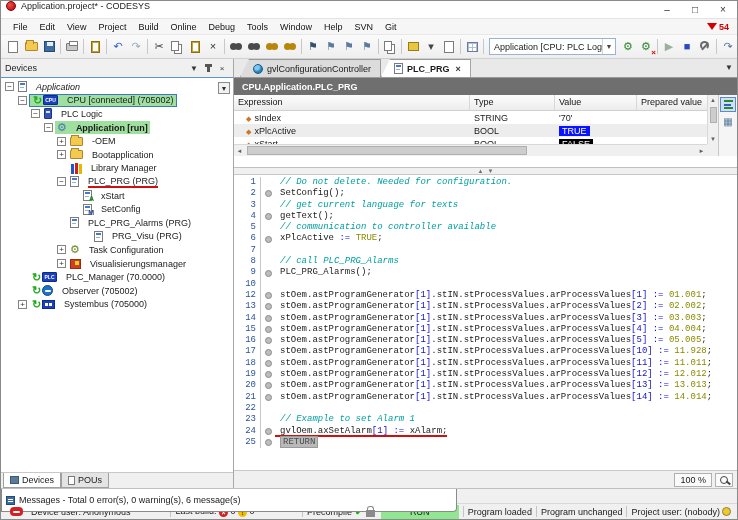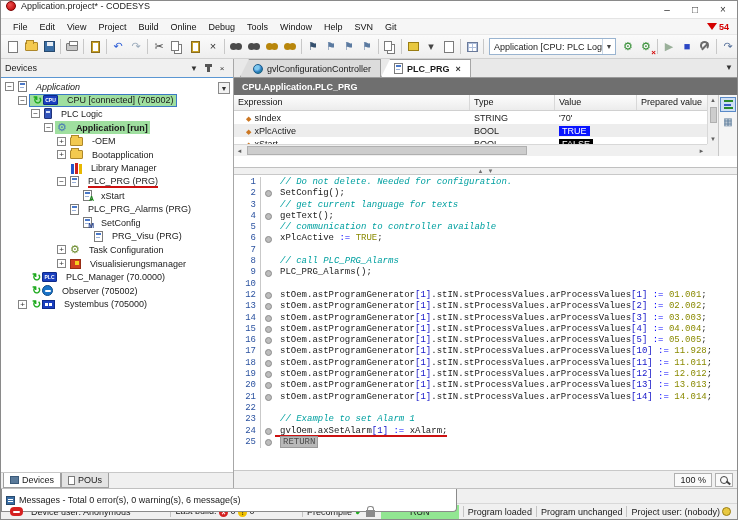--- a/index.html
+++ b/index.html
@@ -403,34 +403,34 @@
           </div>
           <div class="trow" style="padding-left: 69px;">
             <span class="texp-space"></span>
             <span class="thl">
               <span class="tico ti-page">
                 <span class="ti-letter" style="color: rgb(26, 138, 26);">A</span>
               </span>
               <span class="tlabel">xStart</span>
             </span>
           </div>
-          <div class="trow" style="padding-left: 56px;">
-            <span class="texp-space"></span>
-            <span class="thl">
-              <span class="tico ti-page"></span>
-              <span class="tlabel">PLC_PRG_Alarms (PRG)</span>
-            </span>
-          </div>
           <div class="trow" style="padding-left: 69px;">
             <span class="texp-space"></span>
             <span class="thl">
               <span class="tico ti-page">
                 <span class="ti-letter" style="color: rgb(35, 64, 143);">M</span>
               </span>
               <span class="tlabel">SetConfig</span>
+            </span>
+          </div>
+          <div class="trow" style="padding-left: 56px;">
+            <span class="texp-space"></span>
+            <span class="thl">
+              <span class="tico ti-page"></span>
+              <span class="tlabel">PLC_PRG_Alarms (PRG)</span>
             </span>
           </div>
           <div class="trow" style="padding-left: 80px;">
             <span class="texp-space"></span>
             <span class="thl">
               <span class="tico ti-page"></span>
               <span class="tlabel">PRG_Visu (PRG)</span>
             </span>
           </div>
           <div class="trow" style="padding-left: 56px;">

